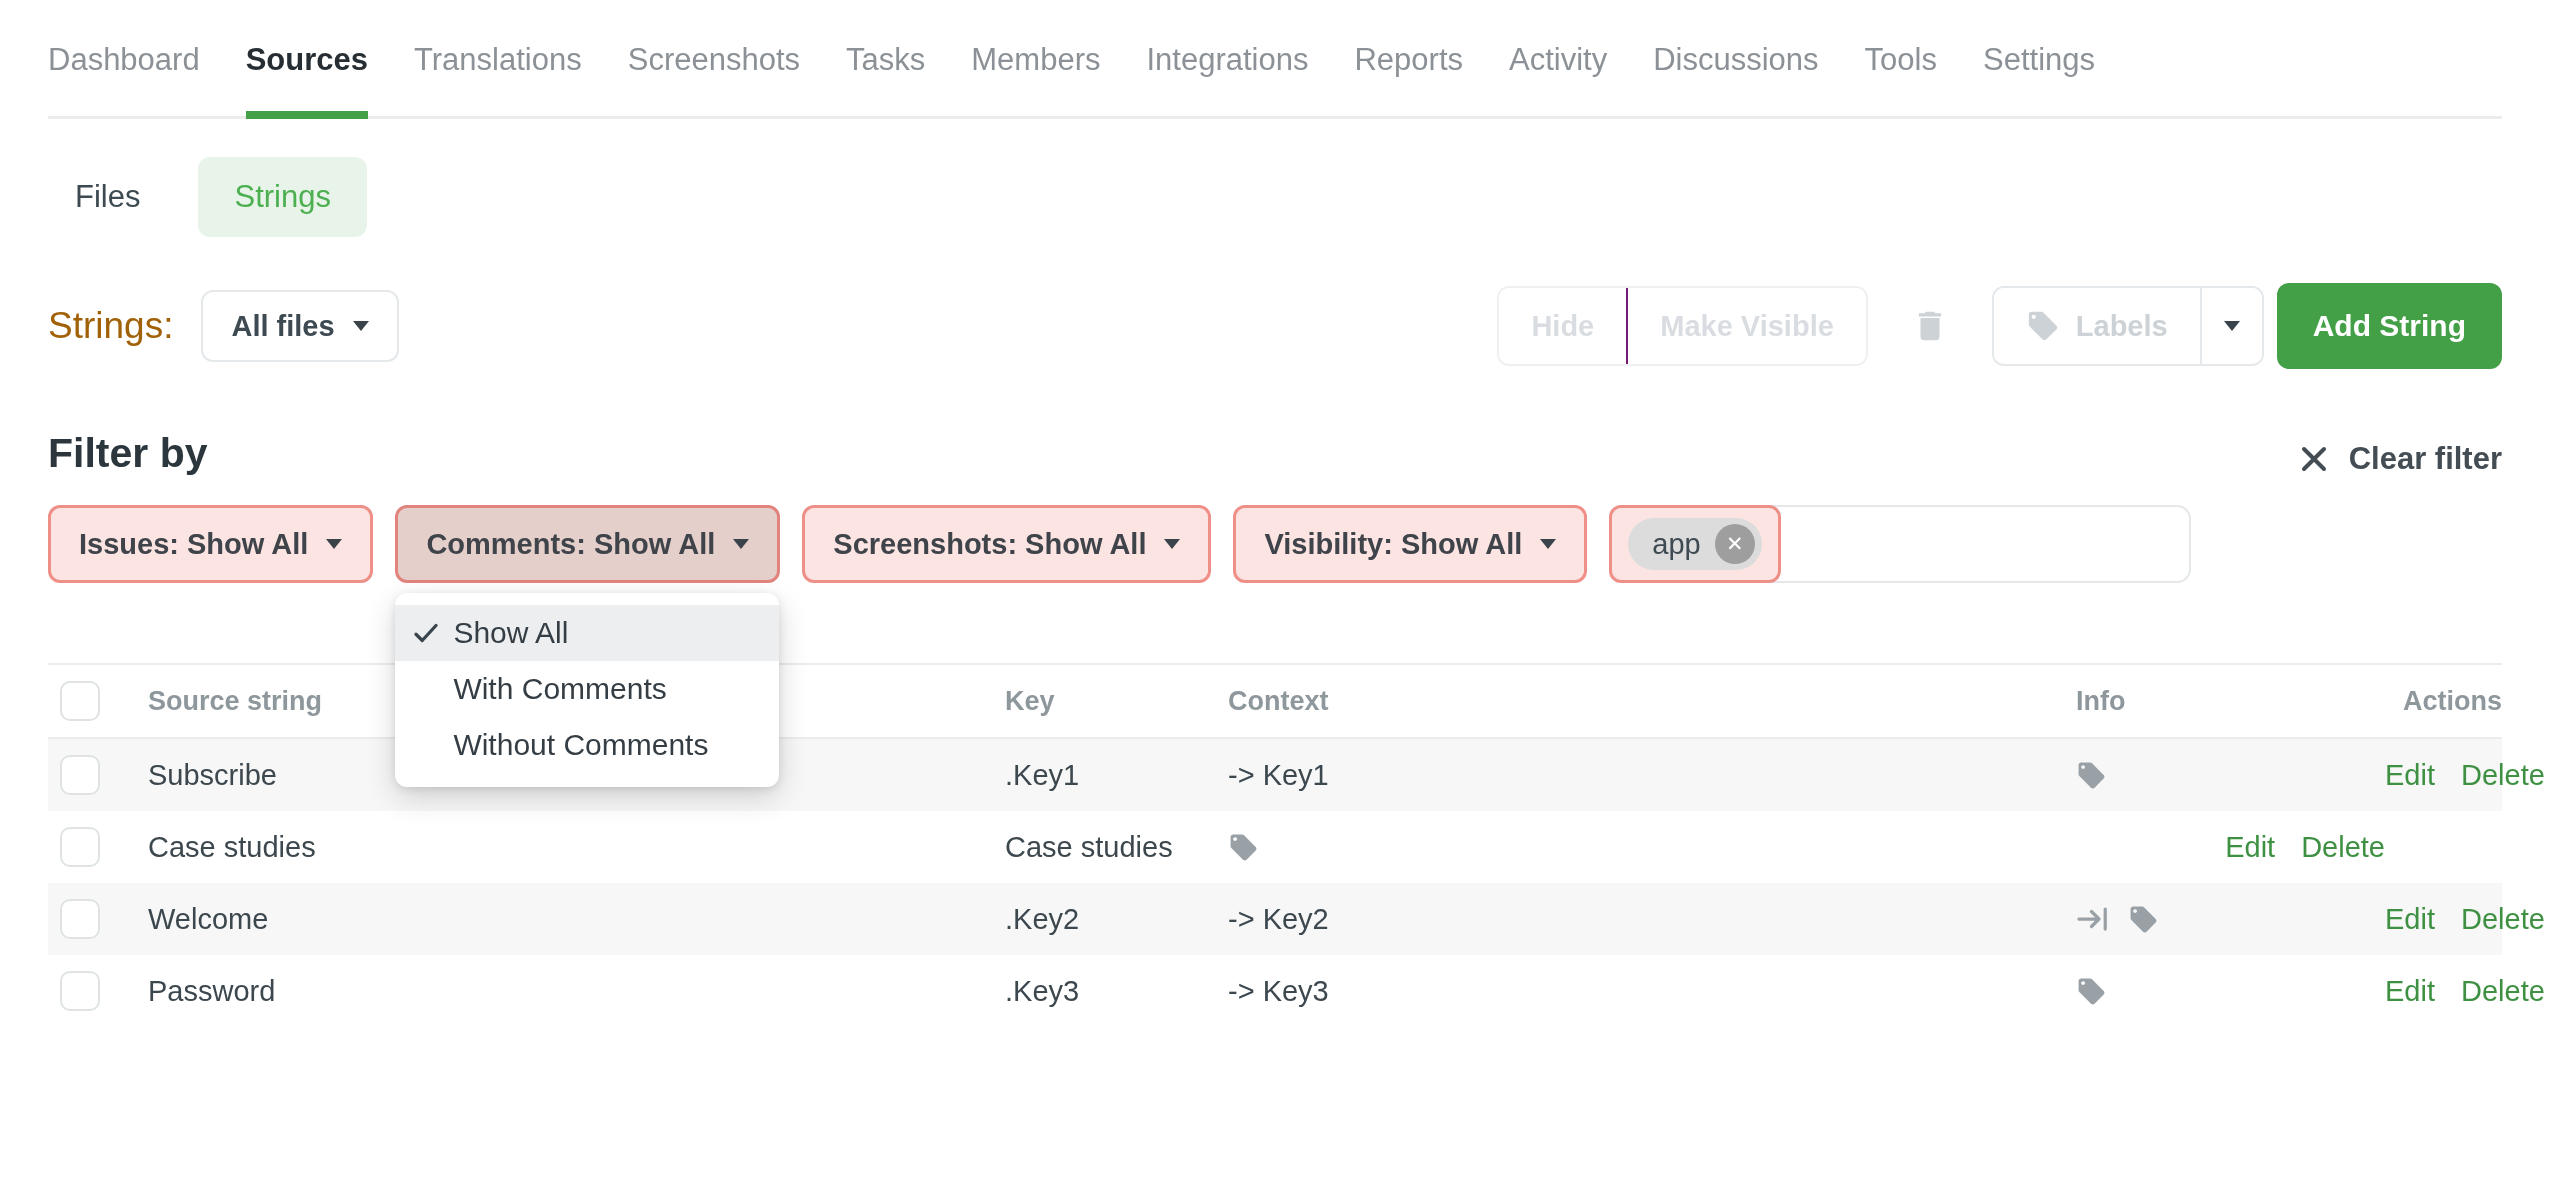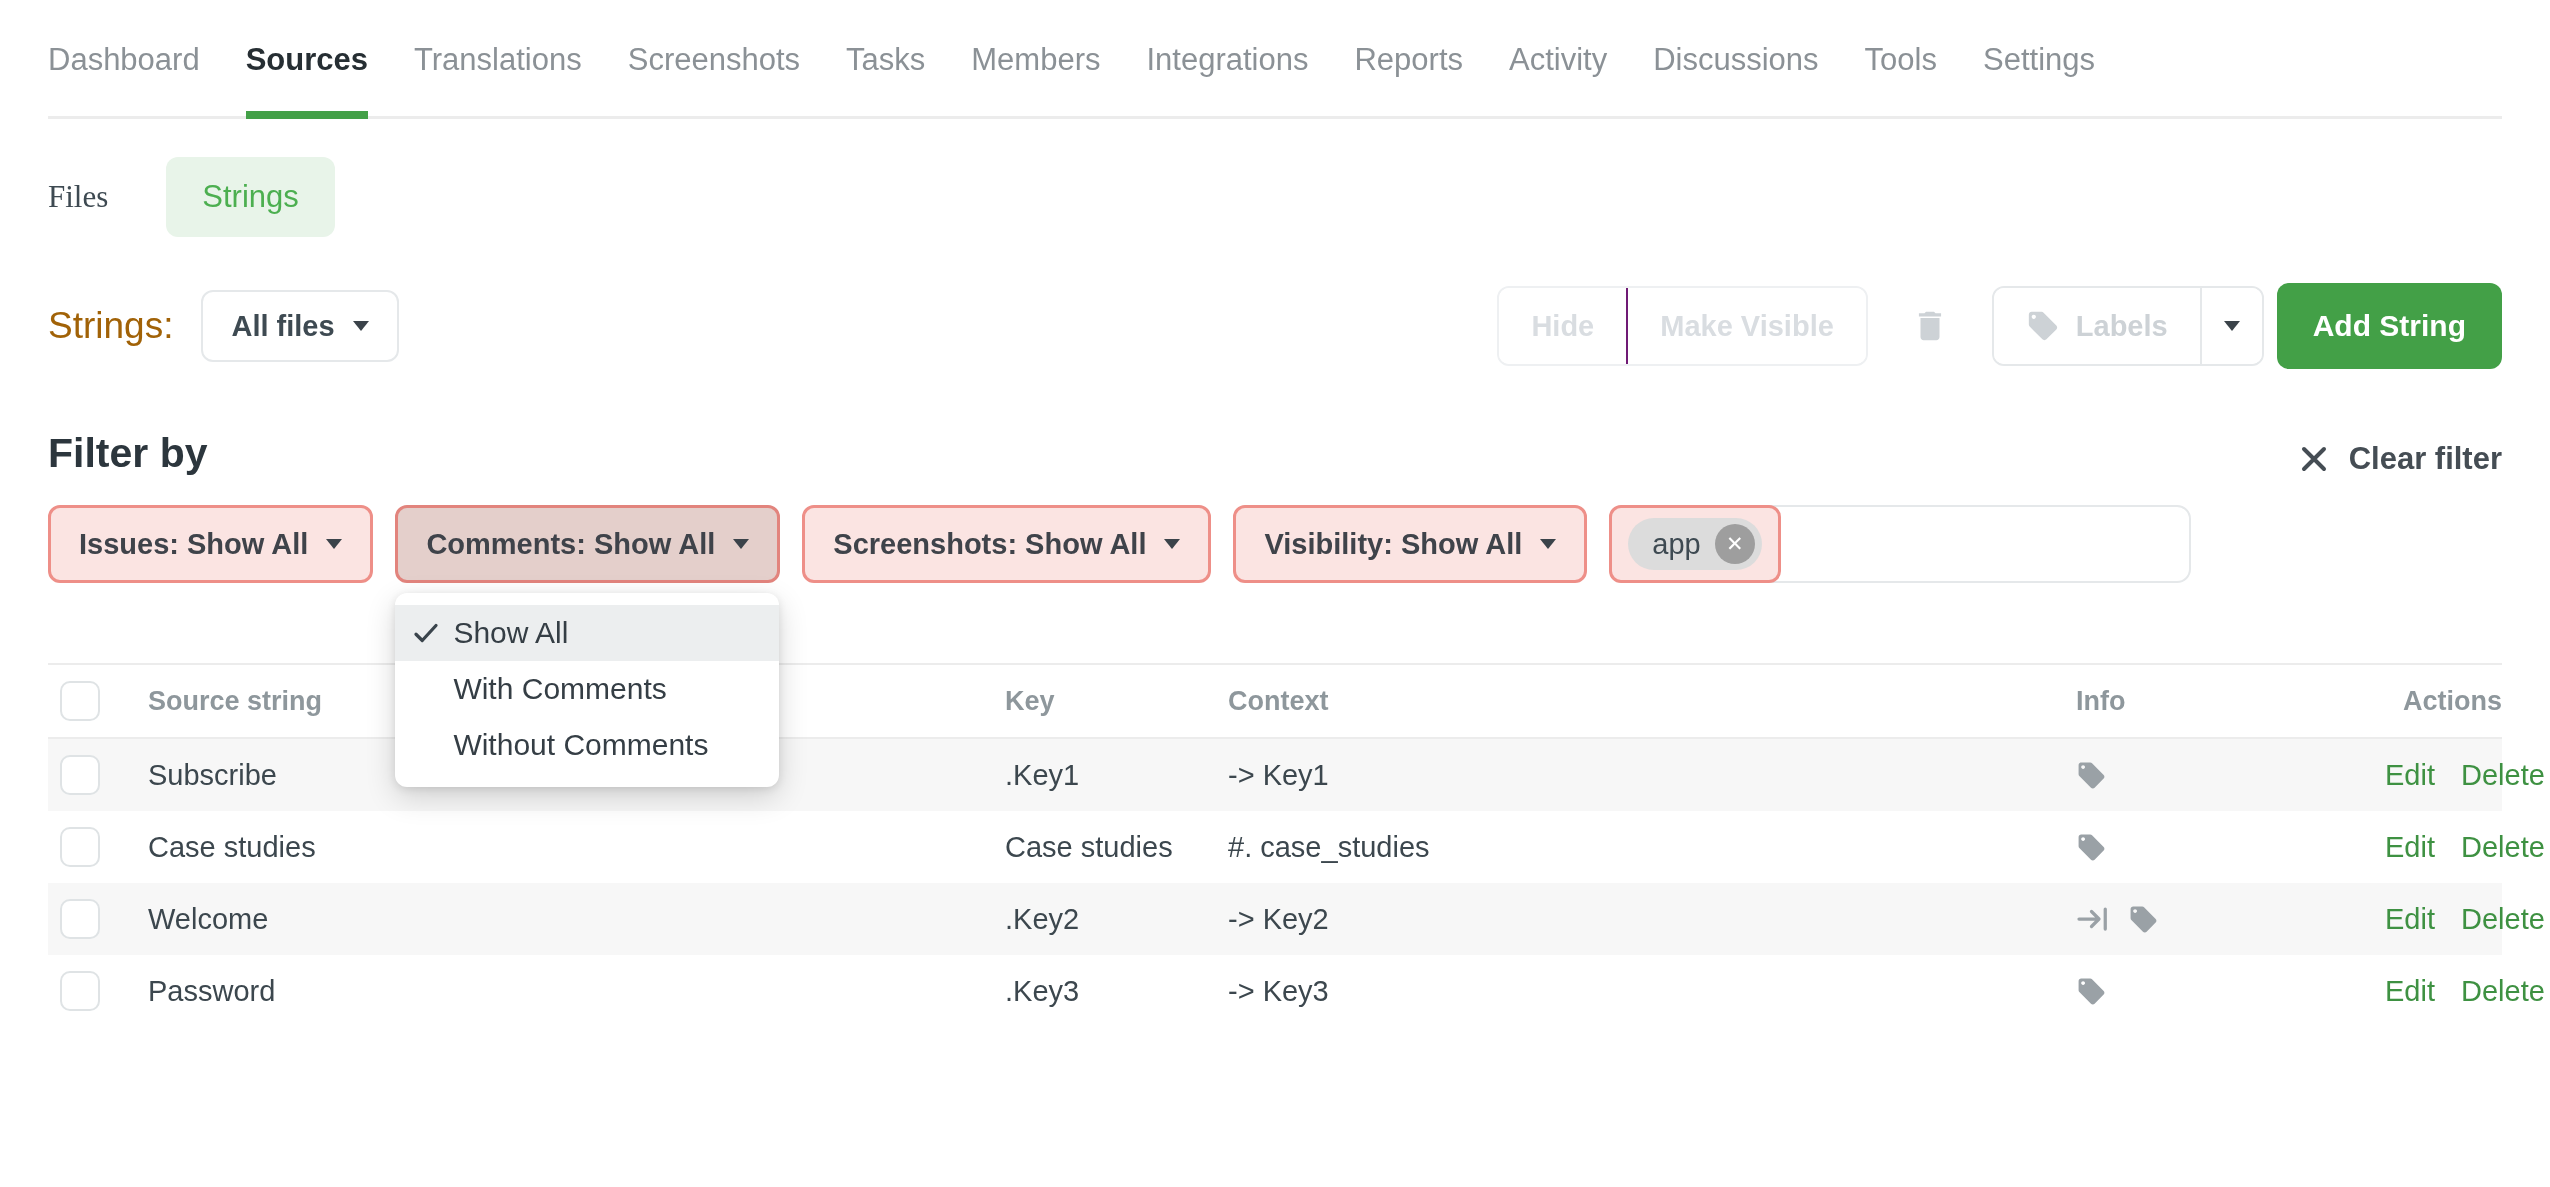--- a/index.html
+++ b/index.html
@@ -9,21 +9,21 @@
   .page { width:2550px; height:1187px; padding:0 48px; }
 
   
   .topnav { display:flex; gap:46px; padding:42px 0 38px 0; border-bottom:3px solid #ececec; }
   .nav-item { font-size:31px; color:#8b9196; text-decoration:none; position:relative; cursor:pointer; white-space:nowrap; }
   .nav-item.active { color:#262e33; font-weight:700; }
   .nav-item.active::after { content:""; position:absolute; left:0; right:0; bottom:-41px; height:8px; background:#43a047; }
 
   
   .subtabs { display:flex; align-items:center; margin-top:38px; height:80px; }
-  .tab-files { font-size:31px; color:#3e4a52; cursor:pointer;font-family:Liberation Serif, serif; }
+  .tab-files { margin-left:27px; font-size:31px; color:#3e4a52; cursor:pointer; }
   .tab-strings { margin-left:58px; height:80px; display:flex; align-items:center; padding:0 36px;
     background:#e8f4e9; color:#4caf50; font-size:31px; border-radius:12px; cursor:pointer; }
 
   
   .toolbar { display:flex; align-items:center; margin-top:46px; height:86px; }
   .toolbar-title { font-size:37px; font-weight:400; color:#a16207; }
   .btn { display:inline-flex; align-items:center; gap:18px; height:72px; padding:0 28px;
     border:2px solid #e5e8ea; border-radius:12px; background:#fff; font-size:29px; font-weight:600;
     color:#3e4a52; cursor:pointer; font-family:inherit; }
   .caret { width:0; height:0; border-left:8px solid transparent; border-right:8px solid transparent; border-top:10px solid #3b434a; }
@@ -240,21 +240,20 @@
       <span class="actions-cell">
         <a>Edit</a>
         <a>Delete</a>
       </span>
     </div>
 
     <div class="trow">
       <span class="cb"></span>
       <span>Case studies</span>
       <span>Case studies</span>
-      <span>#. case_studies</span>
       <span class="info-cell">
         <svg class="tag" viewBox="0 0 24 24">
             <path d="M21.41 11.58l-9-9C12.05 2.22 11.55 2 11 2H4c-1.1 0-2 .9-2 2v7c0 .55.22 1.05.59 1.42l9 9c.36.36.86.58 1.41.58.55 0 1.05-.22 1.41-.59l7-7c.37-.36.59-.86.59-1.41 0-.55-.23-1.06-.59-1.42zM5.5 7C4.67 7 4 6.33 4 5.5S4.67 4 5.5 4 7 4.67 7 5.5 6.33 7 5.5 7z"></path>
           </svg>
       </span>
       <span class="actions-cell">
         <a>Edit</a>
         <a>Delete</a>
       </span>
     </div>

